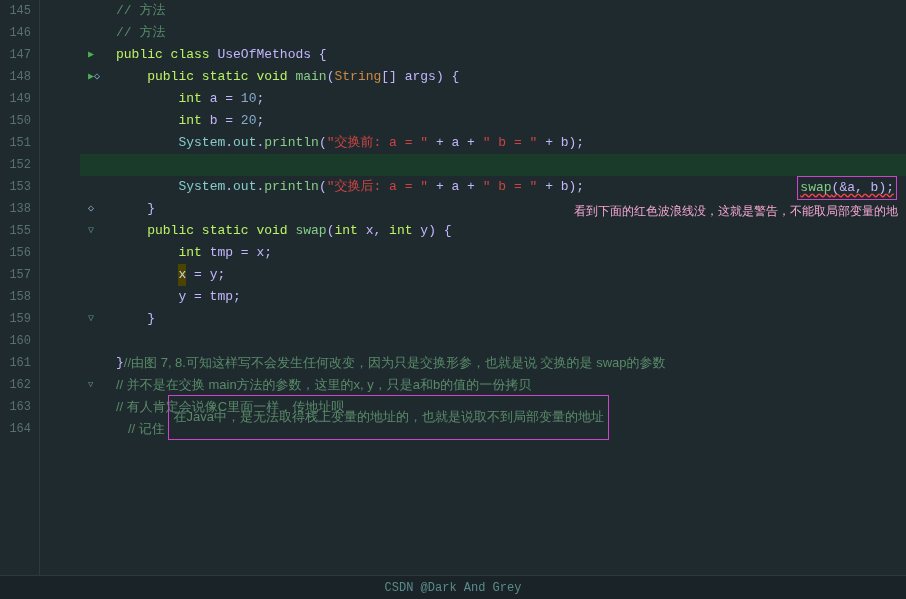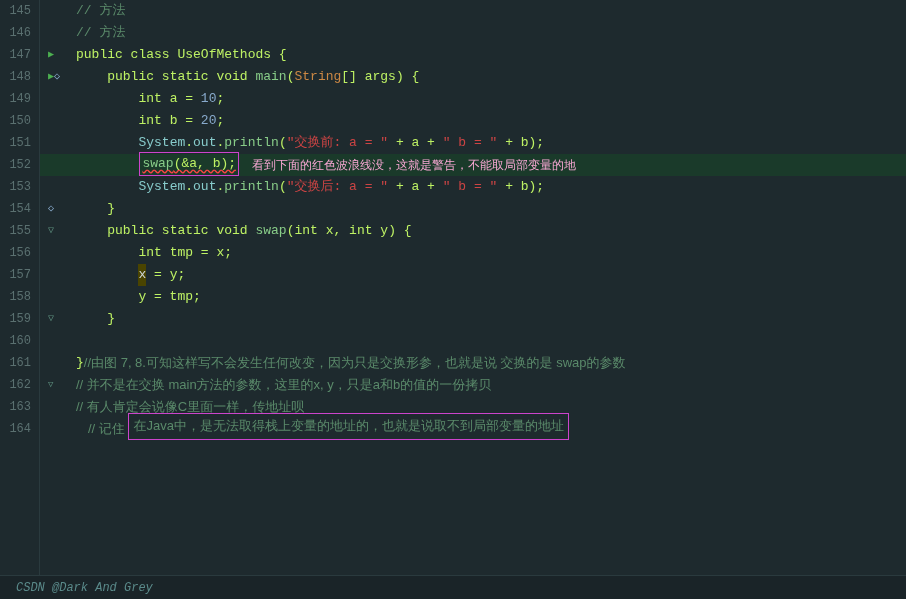--- a/index.html
+++ b/index.html
@@ -15,20 +15,21 @@
     .editor {
       display: flex;
       flex-direction: column;
       height: 100%;
       position: relative;
     }
     .code-area {
       display: flex;
       flex: 1;
       overflow: hidden;
+      gap: 40px;
     }
     .line-numbers {
       background: #1e2a2e;
       color: #5a7070;
       padding: 0 8px;
       text-align: right;
       min-width: 40px;
       user-select: none;
       border-right: 1px solid #2a3a3e;
       flex-shrink: 0;
@@ -70,57 +71,57 @@
       display: inline-block;
     }
 
     
     .kw { color: #bef264; } 
     .fn { color: #88cc88; } 
     .str { color: #cc4444; } 
     .num { color: #88aacc; } 
     .cmt { color: #5a8a6a; } 
     .type { color: #cc8844; } 
-    .plain { color: #bef264; }
+    .plain { color: #c4b5fd; }
     .method { color: #88cccc; }
     .ann-red { color: #f9a8d4; }
 
     .highlight-line {
       background: #1a3a2a;
+      flex-direction: column;
     }
     .swap-box {
       display: inline-block;
       border: 1.5px solid #cc44cc;
       padding: 0 2px;
       margin: 0 1px;
     }
     .note-box {
       border: 1.5px solid #cc44cc;
-      padding: 1px 4px;
+      padding: 10px 4px;
       display: inline;
       margin-top: 16px;
     }
     .underline-red {
       text-decoration: underline wavy #ff4444;
       text-underline-offset: 2px;
     }
     .bg-yellow {
       background: #4a4400;
     }
     .statusbar {
       background: #1a2428;
       color: #5a8a8a;
       height: 24px;
       display: flex;
       align-items: center;
-      justify-content: flex-start;
+      justify-content: center;
       padding: 0 16px;
       font-size: 12px;
       border-top: 1px solid #2a3a3e;
-      font-style: italic;
     }
 
     .annotation {
       font-family: 'Microsoft YaHei', 'SimHei', sans-serif;
       font-size: 13px;
       margin-left: 8px;
     }
   </style>
 </head>
 <body>
@@ -130,21 +131,21 @@
     <div class="line-numbers">
       <div class="line-number">145</div>
       <div class="line-number">146</div>
       <div class="line-number">147</div>
       <div class="line-number">148</div>
       <div class="line-number">149</div>
       <div class="line-number">150</div>
       <div class="line-number">151</div>
       <div class="line-number">152</div>
       <div class="line-number">153</div>
-      <div class="line-number">154</div>
+      <div class="line-number">138</div>
       <div class="line-number">155</div>
       <div class="line-number">156</div>
       <div class="line-number">157</div>
       <div class="line-number">158</div>
       <div class="line-number">159</div>
       <div class="line-number">160</div>
       <div class="line-number">161</div>
       <div class="line-number">162</div>
       <div class="line-number">163</div>
       <div class="line-number">164</div>

